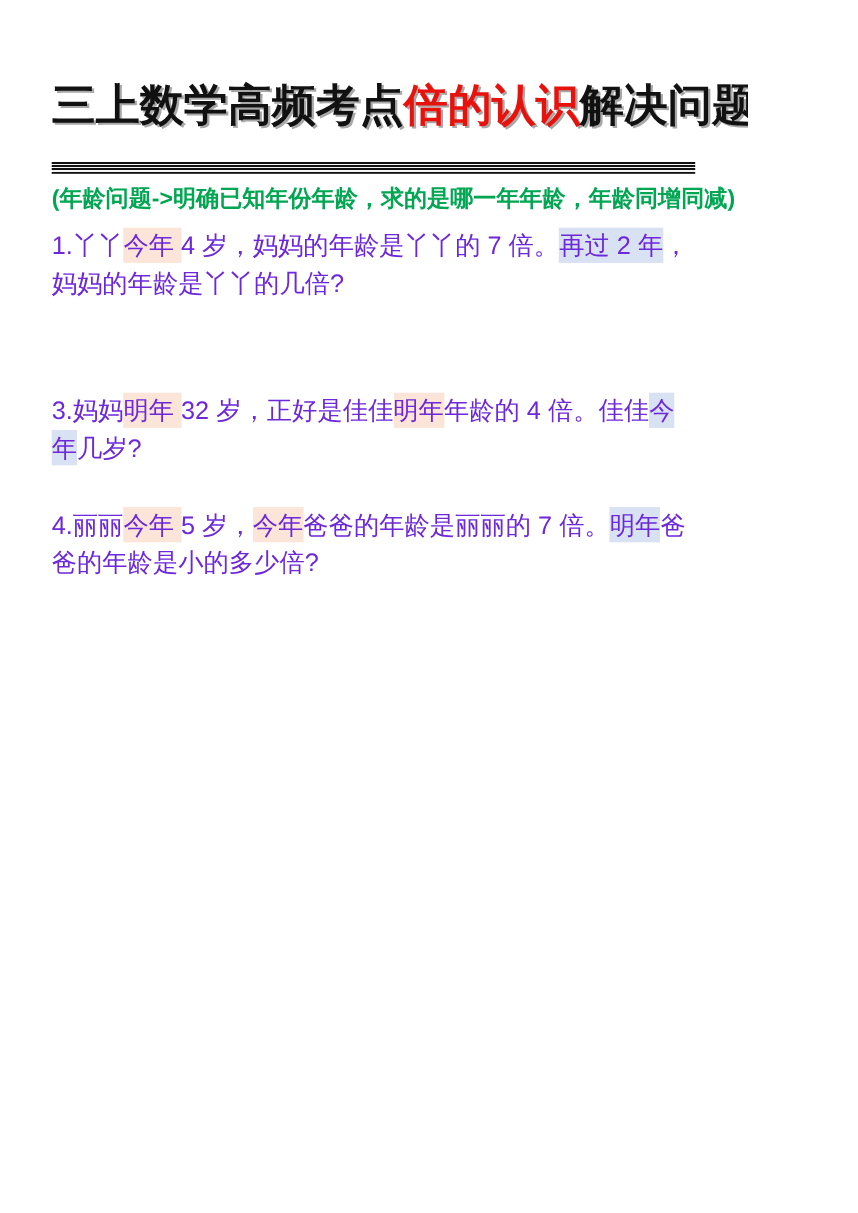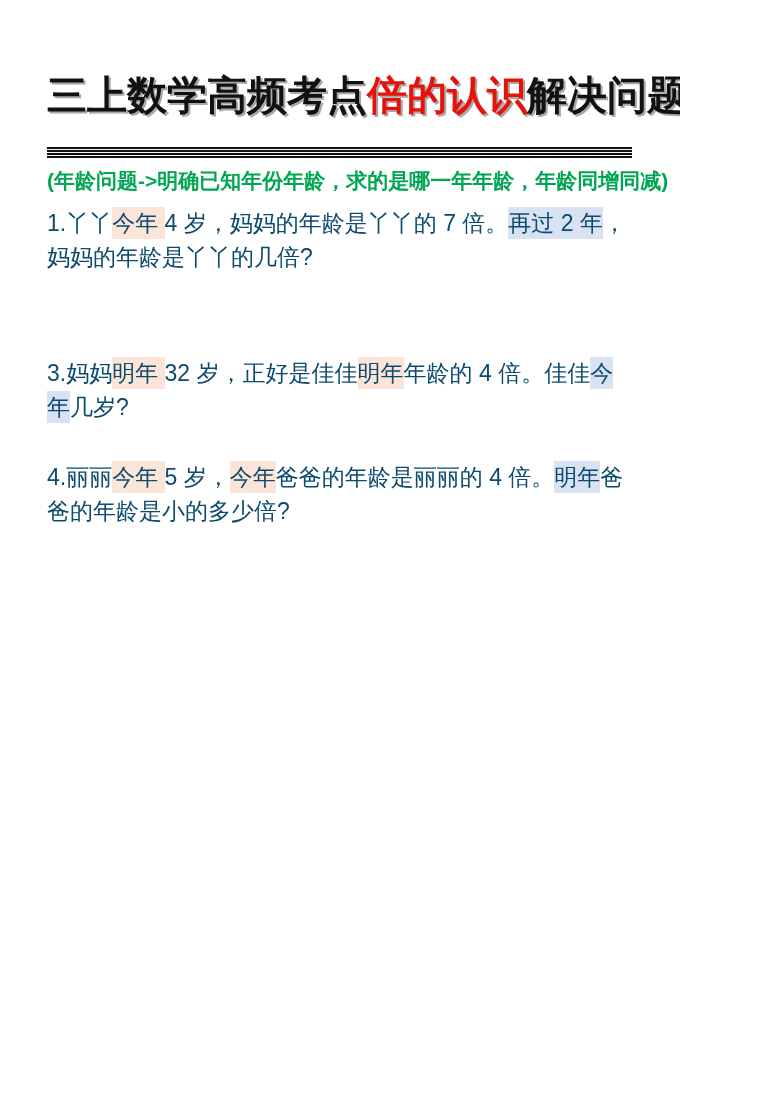--- a/index.html
+++ b/index.html
@@ -43,21 +43,21 @@
     line-height: 30px;
     color: #00a651;
     white-space: nowrap;
   }
 
   .questions { margin-top: 10px; }
   .question {
     font-size: 23px;
     line-height: 34px;
     margin: 0;
-    color: #0c4a6e;
+    color: #6d28d9;
     max-width: 684px;
   }
   .q1 { margin-bottom: 82px; }
   .q2 { margin-bottom: 95px; }
   .q3 { margin-bottom: 36px; }
   .q4 { margin-bottom: 60px; }
   .q5 { margin-bottom: 98px; }
   .q6 { margin-bottom: 0; }
 
   .hl-peach { background: #fbe5d8; padding: 3px 0; }
@@ -76,18 +76,18 @@
     <div class="subtitle">(年龄问题-&gt;明确已知年份年龄，求的是哪一年年龄，年龄同增同减)</div>
 
     <div class="questions">
 
       <p class="question q1"><span>1.丫丫</span><span class="hl-peach">今年 </span><span>4 岁，妈妈的年龄是丫丫的 7 倍。</span><span class="hl-blue">再过 2 年</span><span>，妈妈的年龄是丫丫的几倍?</span></p>
 
 
       <p class="question q3"><span>3.妈妈</span><span class="hl-peach">明年 </span><span>32 岁，正好是佳佳</span><span class="hl-peach">明年</span><span>年龄的 4 倍。佳佳</span><span class="hl-blue">今年</span><span>几岁?</span></p>
 
 
-      <p class="question q5"><span>4.丽丽</span><span class="hl-peach">今年 </span><span>5 岁，</span><span class="hl-peach">今年</span><span>爸爸的年龄是丽丽的 4 倍。</span><span class="hl-blue">明年</span><span>爸爸的年龄是小的多少倍?</span></p>
+      <p class="question q5"><span>4.丽丽</span><span class="hl-peach">今年 </span><span>5 岁，</span><span class="hl-peach">今年</span><span>爸爸的年龄是丽丽的 7 倍。</span><span class="hl-blue">明年</span><span>爸爸的年龄是小的多少倍?</span></p>
 
 
     </div>
   </div>
 </div>
 
 </body></html>

